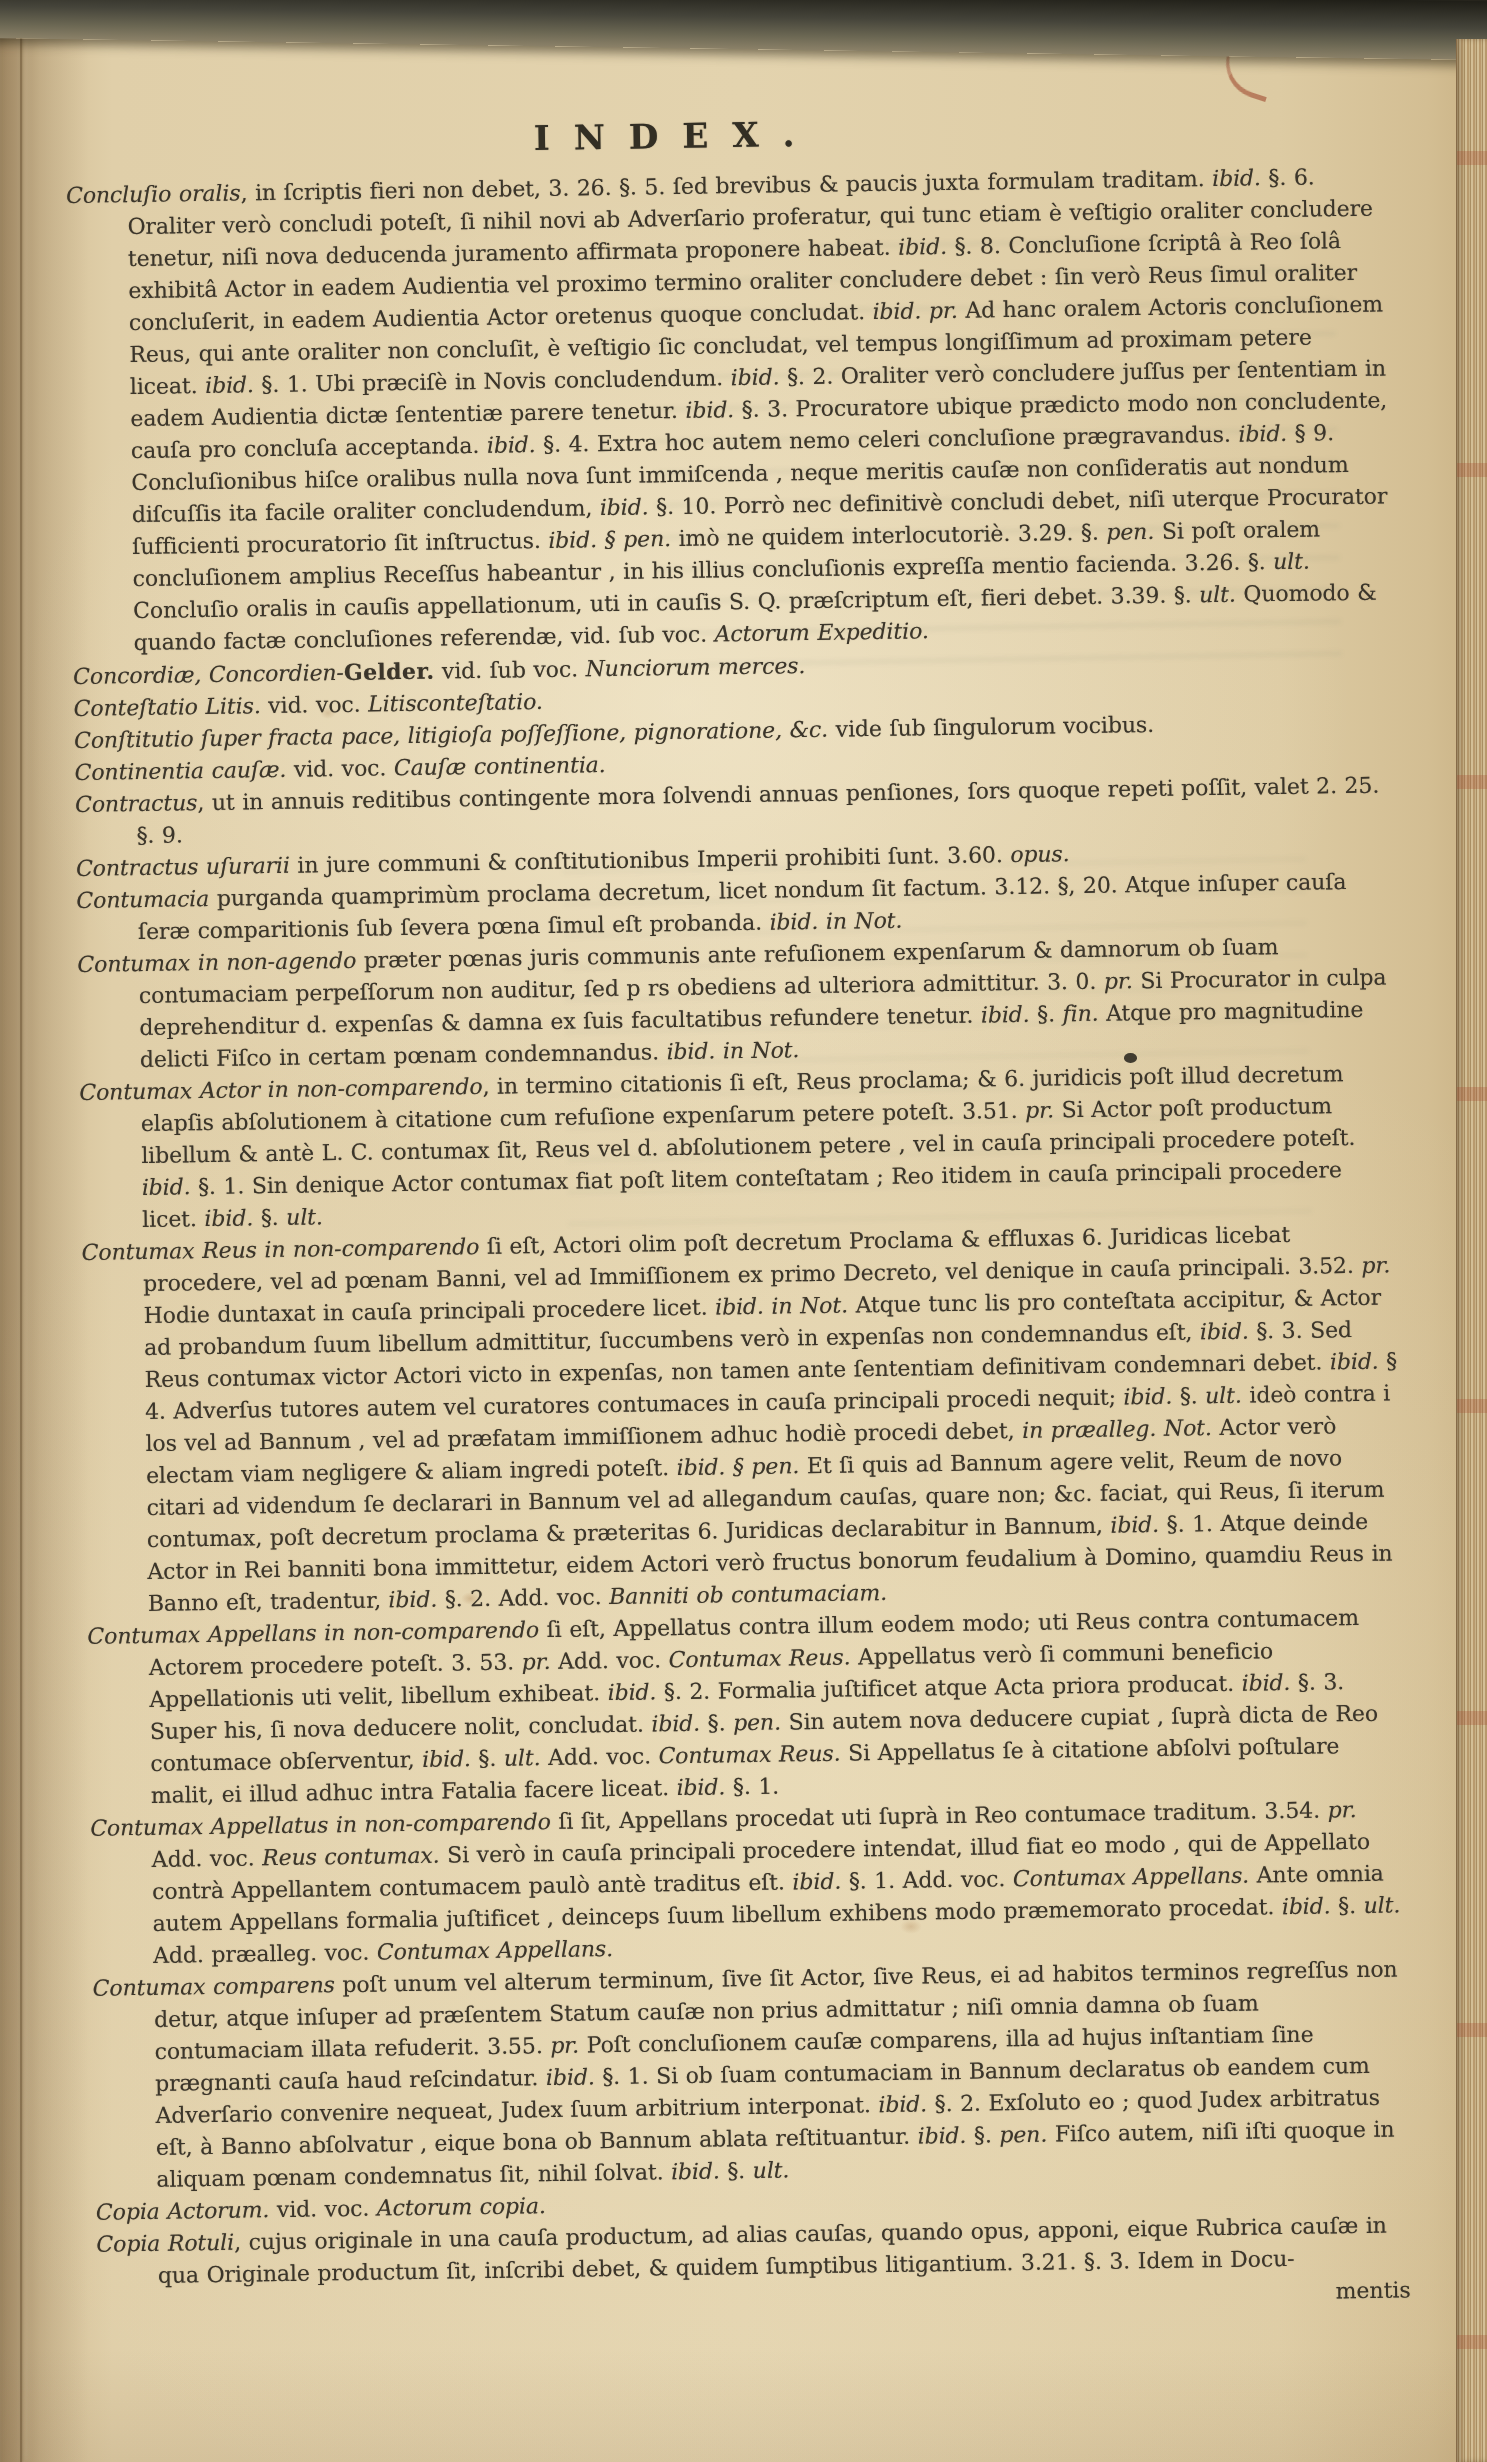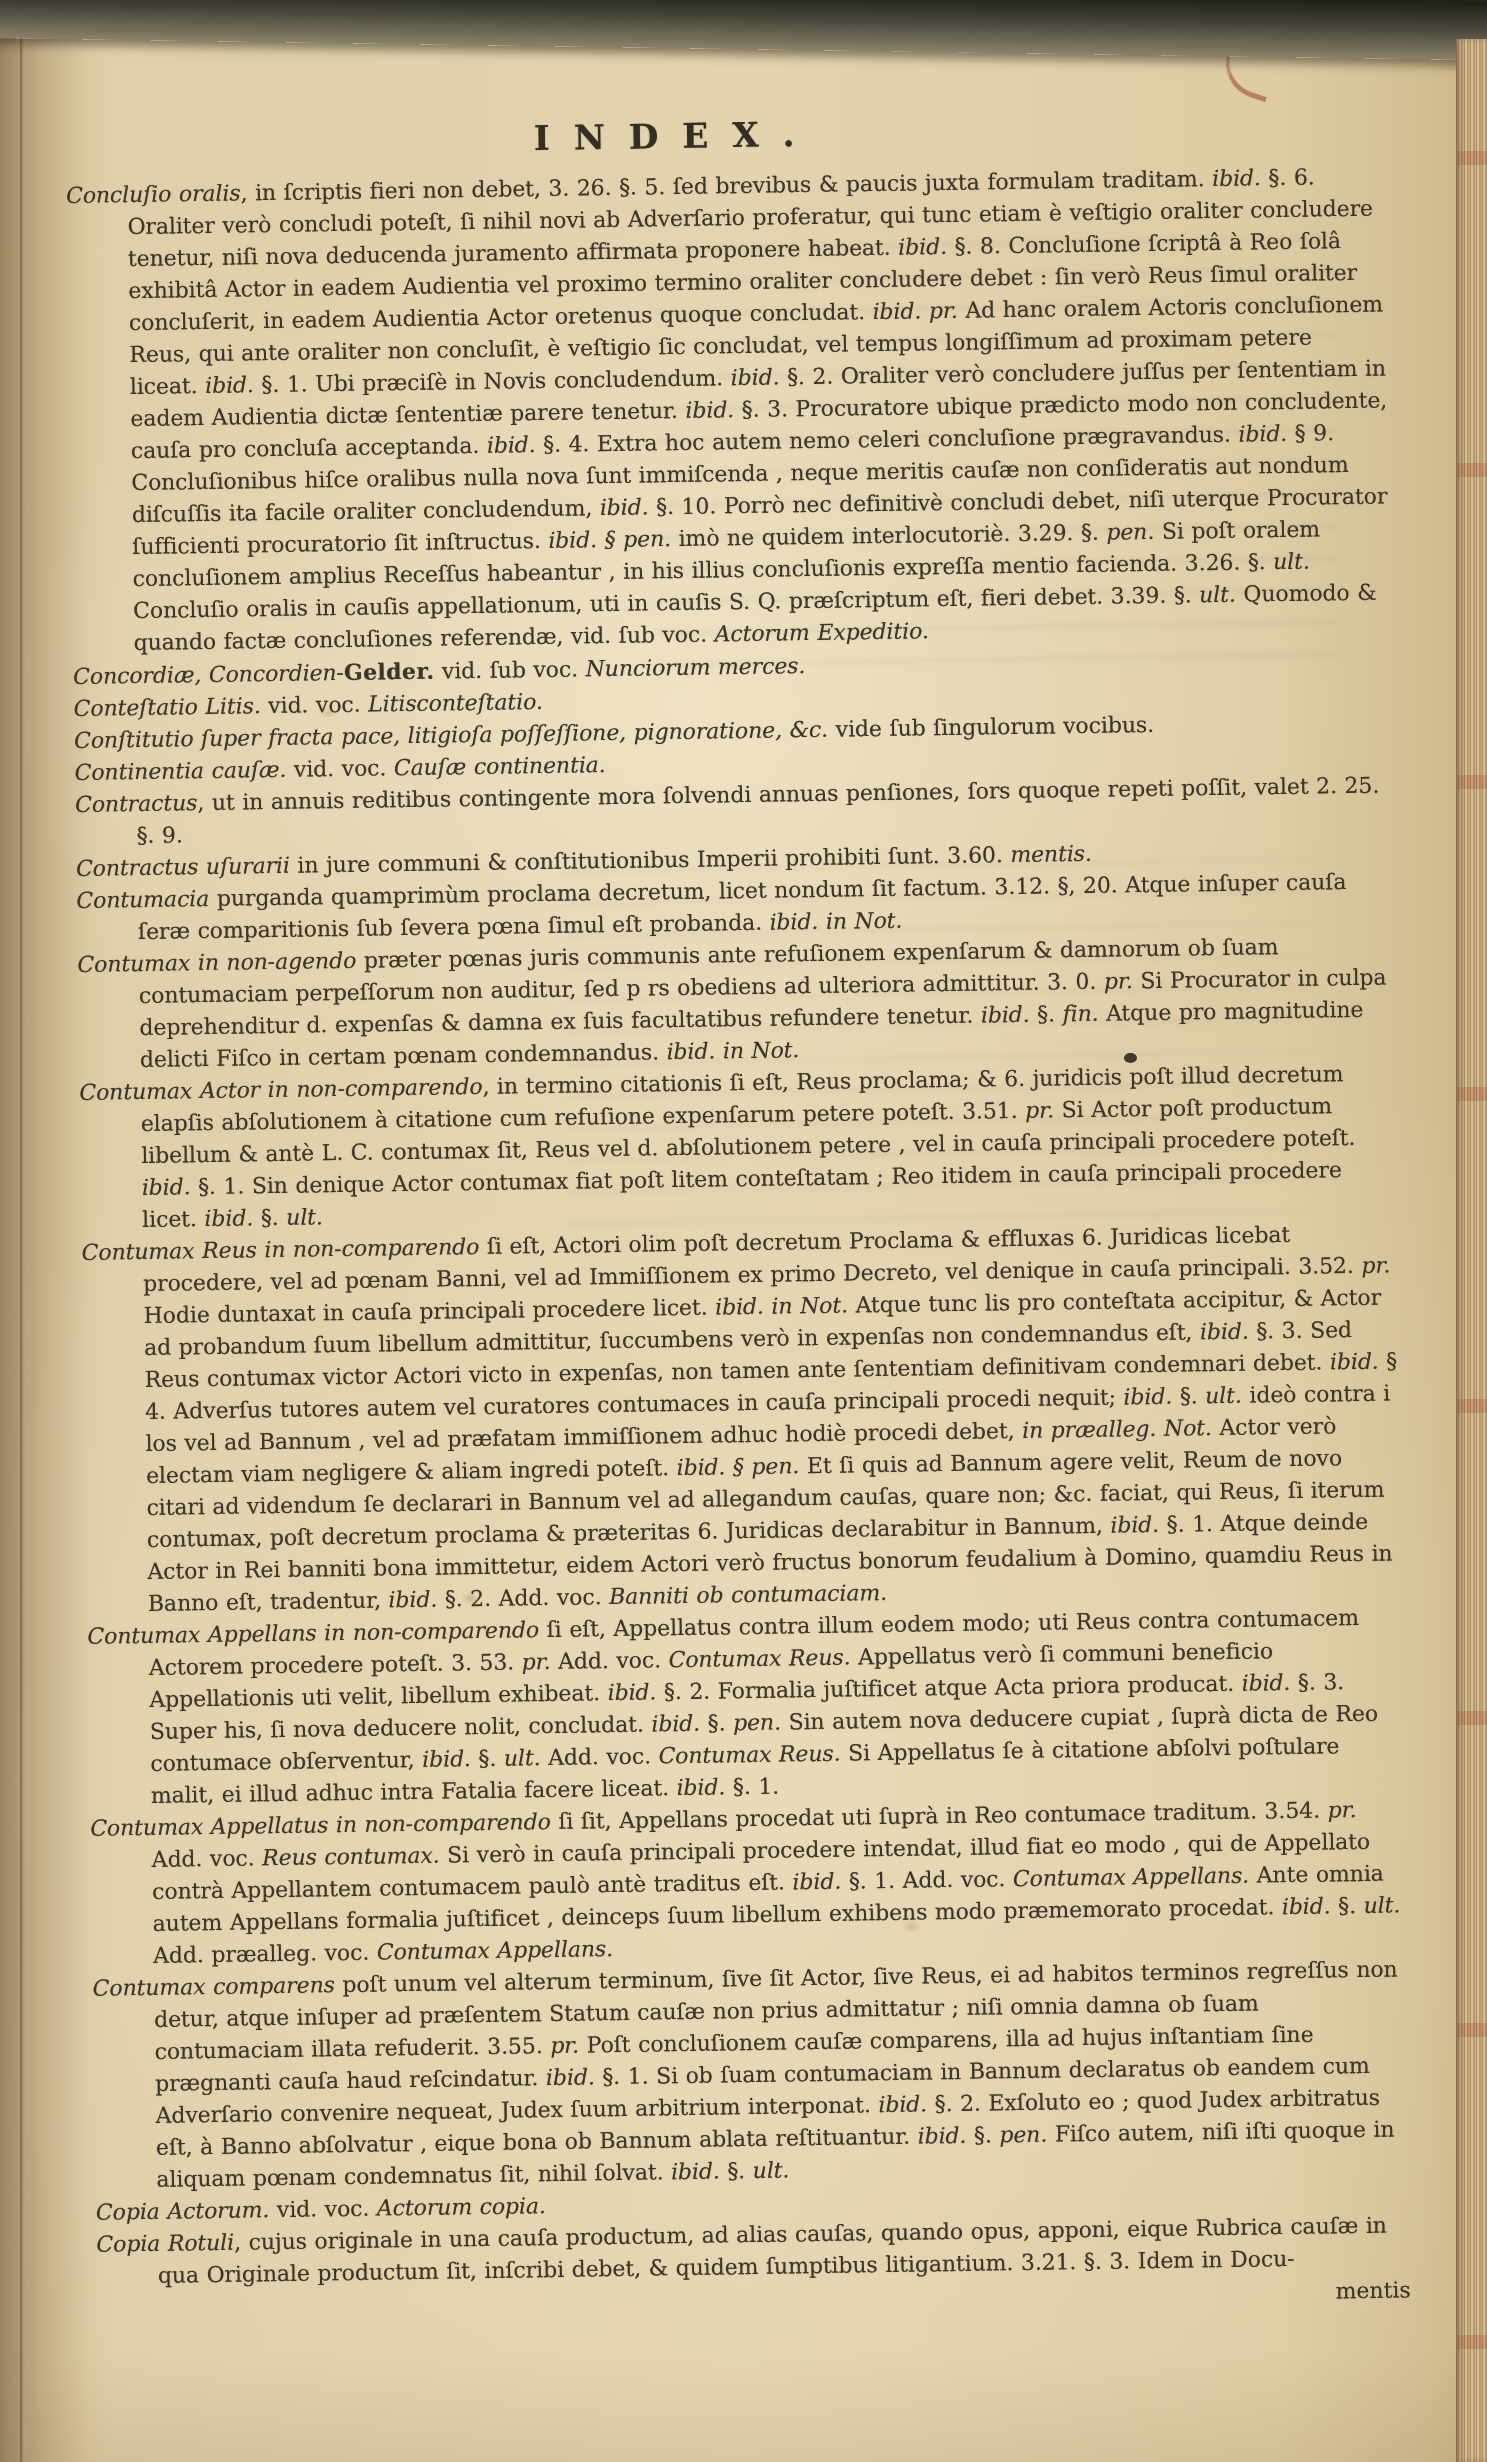--- a/index.html
+++ b/index.html
@@ -124,21 +124,21 @@
 
   <div class="content">
     <h1 class="heading">INDEX.</h1>
     <div class="entries">
         <p class="entry"><span class="term">Concluſio oralis</span><span>, in ſcriptis fieri non debet, 3. 26. §. 5. ſed brevibus &amp; paucis juxta formulam traditam. <i>ibid.</i> §. 6. Oraliter verò concludi poteſt, ſi nihil novi ab Adverſario proferatur, qui tunc etiam è veſtigio oraliter concludere tenetur, niſi nova deducenda juramento affirmata proponere habeat. <i>ibid.</i> §. 8. Concluſione ſcriptâ à Reo ſolâ exhibitâ Actor in eadem Audientia vel proximo termino oraliter concludere debet : ſin verò Reus ſimul oraliter concluſerit, in eadem Audientia Actor oretenus quoque concludat. <i>ibid. pr.</i> Ad hanc oralem Actoris concluſionem Reus, qui ante oraliter non concluſit, è veſtigio ſic concludat, vel tempus longiſſimum ad proximam petere liceat. <i>ibid.</i> §. 1. Ubi præciſè in Novis concludendum. <i>ibid.</i> §. 2. Oraliter verò concludere juſſus per ſententiam in eadem Audientia dictæ ſententiæ parere tenetur. <i>ibid.</i> §. 3. Procuratore ubique prædicto modo non concludente, cauſa pro concluſa acceptanda. <i>ibid.</i> §. 4. Extra hoc autem nemo celeri concluſione prægravandus. <i>ibid.</i> § 9. Concluſionibus hiſce oralibus nulla nova ſunt immiſcenda , neque meritis cauſæ non conſideratis aut nondum diſcuſſis ita facile oraliter concludendum, <i>ibid.</i> §. 10. Porrò nec definitivè concludi debet, niſi uterque Procurator ſufficienti procuratorio ſit inſtructus. <i>ibid. § pen.</i> imò ne quidem interlocutoriè. 3.29. §. <i>pen.</i> Si poſt oralem concluſionem amplius Receſſus habeantur , in his illius concluſionis expreſſa mentio facienda. 3.26. §. <i>ult.</i> Concluſio oralis in cauſis appellationum, uti in cauſis S. Q. præſcriptum eſt, fieri debet. 3.39. §. <i>ult.</i> Quomodo &amp; quando factæ concluſiones referendæ, vid. ſub voc. <i>Actorum Expeditio.</i></span></p>
         <p class="entry"><span class="term">Concordiæ, Concordien-</span><span><span class="fraktur">Gelder.</span> vid. ſub voc. <i>Nunciorum merces.</i></span></p>
         <p class="entry"><span class="term">Conteſtatio Litis.</span><span> vid. voc. <i>Litisconteſtatio.</i></span></p>
         <p class="entry"><span class="term">Conſtitutio ſuper fracta pace, litigioſa poſſeſſione, pignoratione, &amp;c.</span><span> vide ſub ſingulorum vocibus.</span></p>
         <p class="entry"><span class="term">Continentia cauſæ.</span><span> vid. voc. <i>Cauſæ continentia.</i></span></p>
         <p class="entry"><span class="term">Contractus</span><span>, ut in annuis reditibus contingente mora ſolvendi annuas penſiones, ſors quoque repeti poſſit, valet 2. 25. §. 9.</span></p>
-        <p class="entry"><span class="term">Contractus uſurarii</span><span> in jure communi &amp; conſtitutionibus Imperii prohibiti ſunt. 3.60. <i>mentis.</i></span></p>
+        <p class="entry"><span class="term">Contractus uſurarii</span><span> in jure communi &amp; conſtitutionibus Imperii prohibiti ſunt. 3.60. <i>opus.</i></span></p>
         <p class="entry"><span class="term">Contumacia</span><span> purganda quamprimùm proclama decretum, licet nondum ſit factum. 3.12. §, 20. Atque inſuper cauſa ſeræ comparitionis ſub ſevera pœna ſimul eſt probanda. <i>ibid. in Not.</i></span></p>
         <p class="entry"><span class="term">Contumax in non-agendo</span><span> præter pœnas juris communis ante refuſionem expenſarum &amp; damnorum ob ſuam contumaciam perpeſſorum non auditur, ſed p rs obediens ad ulteriora admittitur. 3. 0. <i>pr.</i> Si Procurator in culpa deprehenditur d. expenſas &amp; damna ex ſuis facultatibus refundere tenetur. <i>ibid.</i> §. <i>fin.</i> Atque pro magnitudine delicti Fiſco in certam pœnam condemnandus. <i>ibid. in Not.</i></span></p>
         <p class="entry"><span class="term">Contumax Actor in non-comparendo</span><span>, in termino citationis ſi eſt, Reus proclama; &amp; 6. juridicis poſt illud decretum elapſis abſolutionem à citatione cum refuſione expenſarum petere poteſt. 3.51. <i>pr.</i> Si Actor poſt productum libellum &amp; antè L. C. contumax ſit, Reus vel d. abſolutionem petere , vel in cauſa principali procedere poteſt. <i>ibid.</i> §. 1. Sin denique Actor contumax fiat poſt litem conteſtatam ; Reo itidem in cauſa principali procedere licet. <i>ibid.</i> §. <i>ult.</i></span></p>
         <p class="entry"><span class="term">Contumax Reus in non-comparendo</span><span> ſi eſt, Actori olim poſt decretum Proclama &amp; effluxas 6. Juridicas licebat procedere, vel ad pœnam Banni, vel ad Immiſſionem ex primo Decreto, vel denique in cauſa principali. 3.52. <i>pr.</i> Hodie duntaxat in cauſa principali procedere licet. <i>ibid. in Not.</i> Atque tunc lis pro conteſtata accipitur, &amp; Actor ad probandum ſuum libellum admittitur, ſuccumbens verò in expenſas non condemnandus eſt, <i>ibid.</i> §. 3. Sed Reus contumax victor Actori victo in expenſas, non tamen ante ſententiam definitivam condemnari debet. <i>ibid.</i> § 4. Adverſus tutores autem vel curatores contumaces in cauſa principali procedi nequit; <i>ibid.</i> §. <i>ult.</i> ideò contra i los vel ad Bannum , vel ad præfatam immiſſionem adhuc hodiè procedi debet, <i>in præalleg. Not.</i> Actor verò electam viam negligere &amp; aliam ingredi poteſt. <i>ibid. § pen.</i> Et ſi quis ad Bannum agere velit, Reum de novo citari ad videndum ſe declarari in Bannum vel ad allegandum cauſas, quare non; &amp;c. faciat, qui Reus, ſi iterum contumax, poſt decretum proclama &amp; præteritas 6. Juridicas declarabitur in Bannum, <i>ibid.</i> §. 1. Atque deinde Actor in Rei banniti bona immittetur, eidem Actori verò fructus bonorum feudalium à Domino, quamdiu Reus in Banno eſt, tradentur, <i>ibid.</i> §. 2. Add. voc. <i>Banniti ob contumaciam.</i></span></p>
         <p class="entry"><span class="term">Contumax Appellans in non-comparendo</span><span> ſi eſt, Appellatus contra illum eodem modo; uti Reus contra contumacem Actorem procedere poteſt. 3. 53. <i>pr.</i> Add. voc. <i>Contumax Reus.</i> Appellatus verò ſi communi beneficio Appellationis uti velit, libellum exhibeat. <i>ibid.</i> §. 2. Formalia juſtificet atque Acta priora producat. <i>ibid.</i> §. 3. Super his, ſi nova deducere nolit, concludat. <i>ibid.</i> §. <i>pen.</i> Sin autem nova deducere cupiat , ſuprà dicta de Reo contumace obſerventur, <i>ibid.</i> §. <i>ult.</i> Add. voc. <i>Contumax Reus.</i> Si Appellatus ſe à citatione abſolvi poſtulare malit, ei illud adhuc intra Fatalia facere liceat. <i>ibid.</i> §. 1.</span></p>
         <p class="entry"><span class="term">Contumax Appellatus in non-comparendo</span><span> ſi ſit, Appellans procedat uti ſuprà in Reo contumace traditum. 3.54. <i>pr.</i> Add. voc. <i>Reus contumax.</i> Si verò in cauſa principali procedere intendat, illud fiat eo modo , qui de Appellato contrà Appellantem contumacem paulò antè traditus eſt. <i>ibid.</i> §. 1. Add. voc. <i>Contumax Appellans.</i> Ante omnia autem Appellans formalia juſtificet , deinceps ſuum libellum exhibens modo præmemorato procedat. <i>ibid.</i> §. <i>ult.</i> Add. præalleg. voc. <i>Contumax Appellans.</i></span></p>
         <p class="entry"><span class="term">Contumax comparens</span><span> poſt unum vel alterum terminum, ſive ſit Actor, ſive Reus, ei ad habitos terminos regreſſus non detur, atque inſuper ad præſentem Statum cauſæ non prius admittatur ; niſi omnia damna ob ſuam contumaciam illata refuderit. 3.55. <i>pr.</i> Poſt concluſionem cauſæ comparens, illa ad hujus inſtantiam ſine prægnanti cauſa haud reſcindatur. <i>ibid.</i> §. 1. Si ob ſuam contumaciam in Bannum declaratus ob eandem cum Adverſario convenire nequeat, Judex ſuum arbitrium interponat. <i>ibid.</i> §. 2. Exſoluto eo ; quod Judex arbitratus eſt, à Banno abſolvatur , eique bona ob Bannum ablata reſtituantur. <i>ibid.</i> §. <i>pen.</i> Fiſco autem, niſi iſti quoque in aliquam pœnam condemnatus ſit, nihil ſolvat. <i>ibid.</i> §. <i>ult.</i></span></p>
         <p class="entry"><span class="term">Copia Actorum.</span><span> vid. voc. <i>Actorum copia.</i></span></p>
         <p class="entry"><span class="term">Copia Rotuli</span><span>, cujus originale in una cauſa productum, ad alias cauſas, quando opus, apponi, eique Rubrica cauſæ in qua Originale productum ſit, inſcribi debet, &amp; quidem ſumptibus litigantium. 3.21. §. 3. Idem in Docu-</span></p>
       </div>

